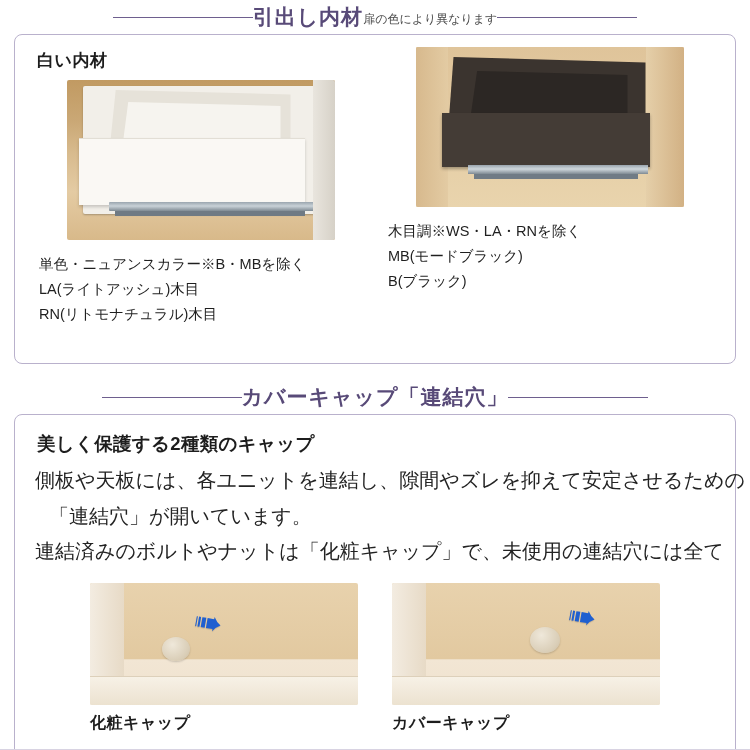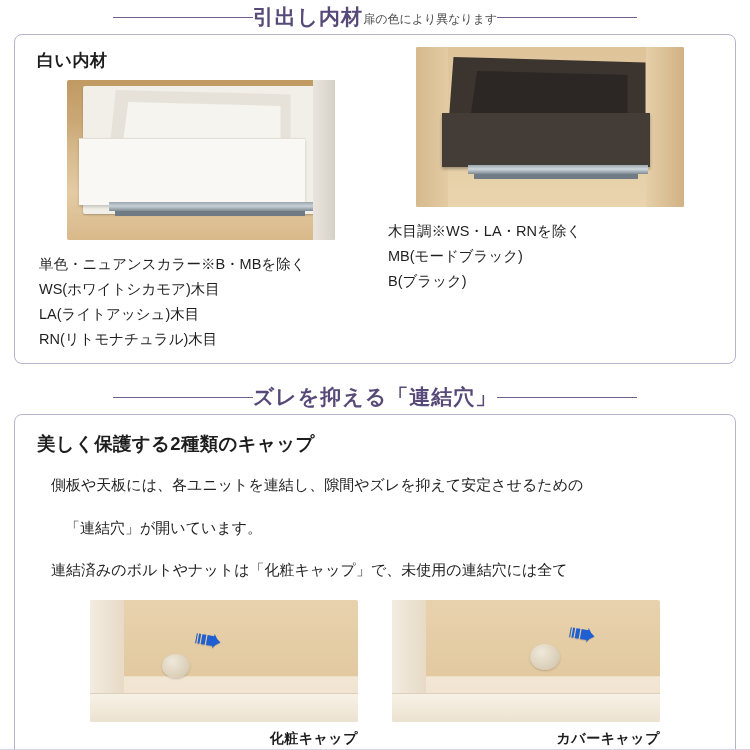--- a/index.html
+++ b/index.html
@@ -220,25 +220,26 @@
     box-sizing: border-box;
   }
   .h2 {
     font-size: 18.5px;
     font-weight: bold;
     color: #1d1d1d;
     margin: 2px 0 8px 2px;
     letter-spacing: .3px;
   }
   .body-text p {
-    margin: 16px;
-    font-size: 15px;
+    margin: 0;
+    font-size: 20px;
     line-height: 1.78;
     color: #232323;
     white-space: nowrap;
+    font-family: Liberation Mono, monospace;
   }
   .body-text p.indent { padding-left: 14px; }
 
   .cap-photos {
     display: flex;
     gap: 34px;
     justify-content: center;
     margin-top: 12px;
   }
   .cap-item { width: 268px; }
@@ -273,22 +274,22 @@
     position: absolute;
     font-size: 34px;
     color: #1f5fd0;
     line-height: 1;
     transform: rotate(10deg);
     text-shadow: 0 1px 1px rgba(0,0,0,.15);
   }
   .cp-arrow.a { left: 104px; top: 22px; }
   .cp-arrow.b { left: 176px; top: 16px; }
   .cap-label {
-    text-align: right;
-    font-size: 14px;
+    text-align: left;
+    font-size: 16px;
     font-weight: bold;
     color: #1d1d1d;
     margin-top: 8px;
     letter-spacing: .5px;
   }
   .bottom-line {
     position: absolute;
     left: 0; bottom: 0;
     width: 750px; height: 1px;
     background: #d8d3e2;
@@ -314,21 +315,20 @@
         <div class="wd-body"></div>
         <div class="wd-inner"></div>
         <div class="wd-inner2"></div>
         <div class="wd-front"></div>
         <div class="wd-rail"></div>
         <div class="wd-rail2"></div>
         <div class="wd-side"></div>
       </div>
       <ul class="caption-list">
         <li>単色・ニュアンスカラー※B・MBを除く</li>
-        <li>WS(ホワイトシカモア)木目</li>
         <li>LA(ライトアッシュ)木目</li>
         <li>RN(リトモナチュラル)木目</li>
       </ul>
     </div>
 
     <div class="col">
       <div class="photo dark">
         <div class="dd-cab"></div>
         <div class="dd-left"></div>
         <div class="dd-right"></div>
@@ -343,21 +343,21 @@
         <li>MB(モードブラック)</li>
         <li>B(ブラック)</li>
       </ul>
     </div>
 
   </div>
 
   <div class="sec2-wrap">
     <div class="section-heading">
       <span class="rule"></span>
-      <span class="title">ズレを抑える「連結穴」</span>
+      <span class="title">カバーキャップ「連結穴」</span>
       <span class="rule"></span>
     </div>
 
     <div class="panel sec2">
       <div class="h2">美しく保護する2種類のキャップ</div>
       <div class="body-text">
         <p>側板や天板には、各ユニットを連結し、隙間やズレを抑えて安定させるための</p>
         <p class="indent">「連結穴」が開いています。</p>
         <p>連結済みのボルトやナットは「化粧キャップ」で、未使用の連結穴には全て</p>
       </div>

